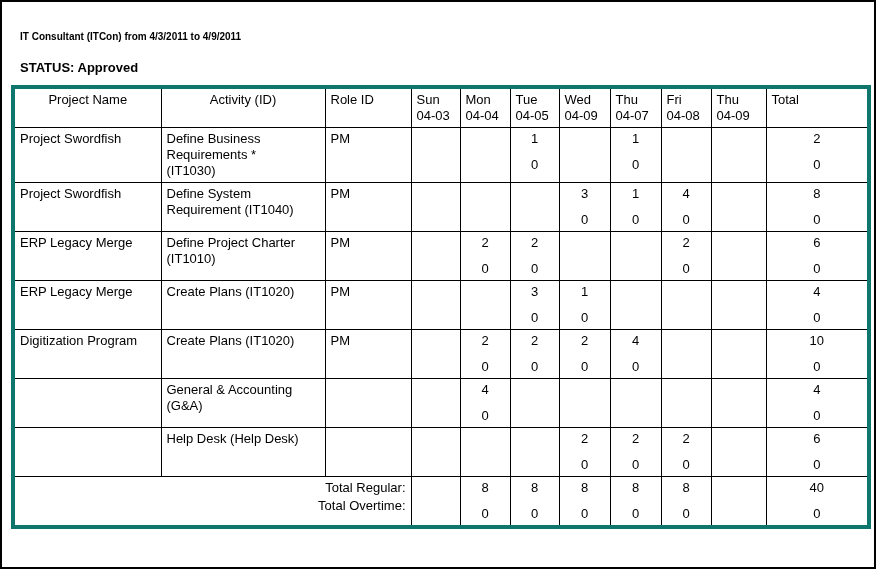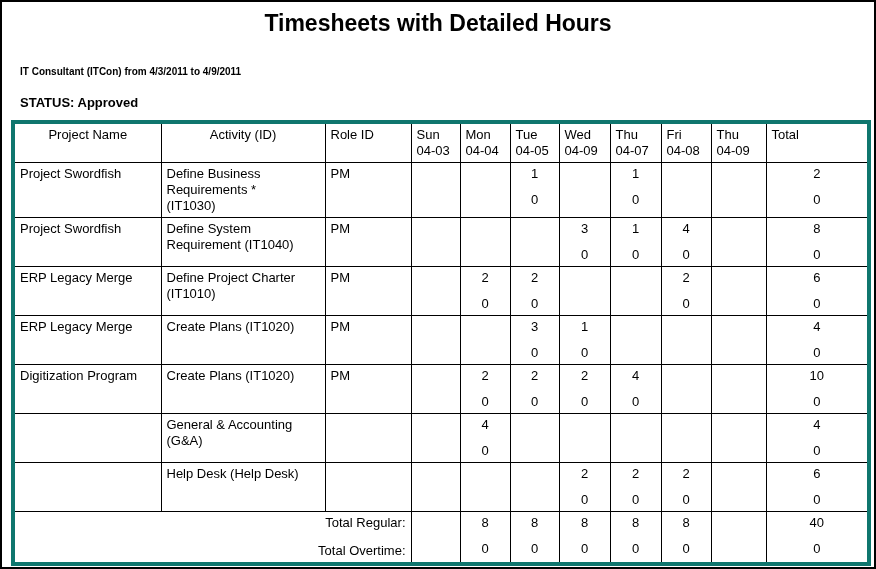--- a/index.html
+++ b/index.html
@@ -48,28 +48,27 @@
     font-weight: normal;
     overflow: hidden;
   }
   th.h-center { text-align: center; }
   th.h-left { text-align: left; }
   .hline { height: 16px; }
   .cell-text { min-height: 16px; white-space: pre-line; text-align: left; }
   .num { height: 16px; text-align: center; }
   .num.ot { margin-top: 10px; }
   .flabel { height: 16px; text-align: right; }
-  .flabel.ot { margin-top: 12px; }
+  .flabel.ot { margin-top: 2px; }
   td.label-cell { padding-right: 4px; }
 </style>
 </head>
 <body>
 
 <main>
-  <h1 class="report-title">Timesheets with Detailed Hours</h1>
   <div class="report-subtitle">IT Consultant (ITCon) from 4/3/2011 to 4/9/2011</div>
   <div class="report-status">STATUS: Approved</div>
 
   <table class="timesheet">
     <colgroup>
       <col style="width:148px">
         <col style="width:164px">
         <col style="width:86px">
       <col style="width:49px">
         <col style="width:50px">

